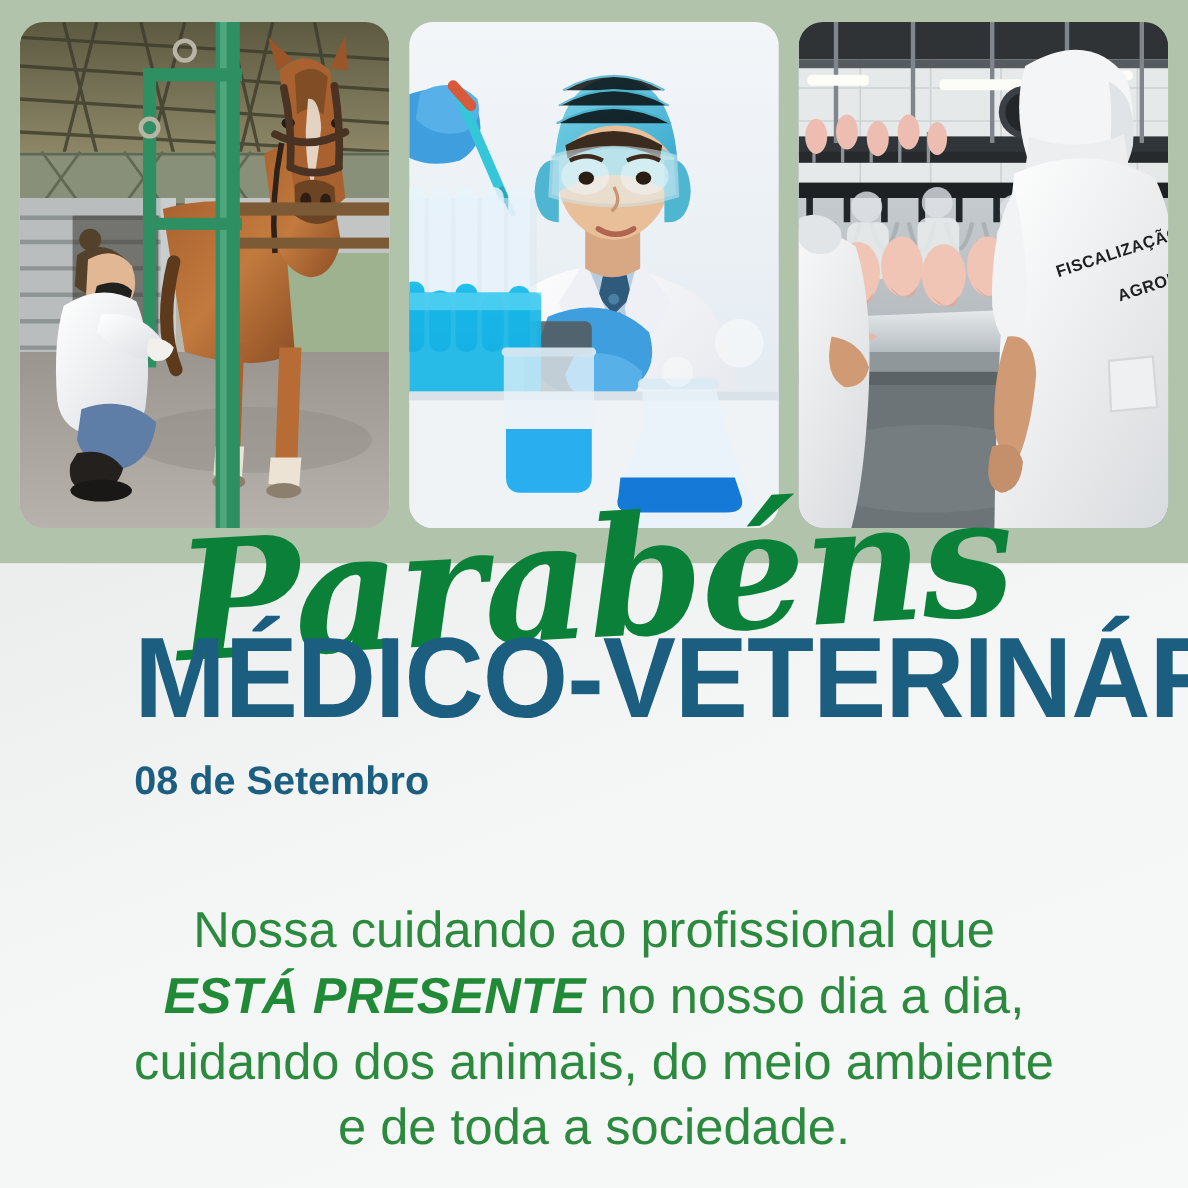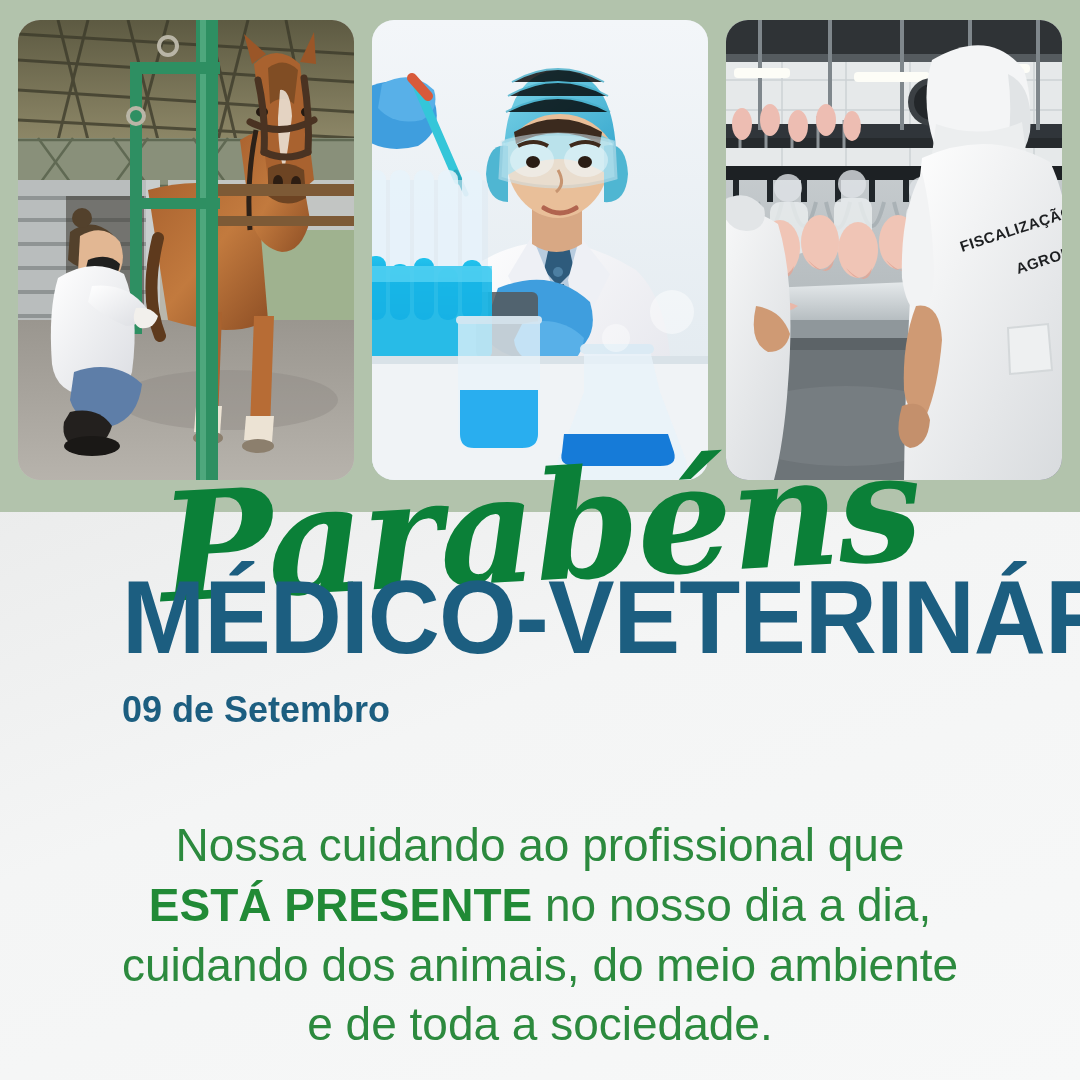--- a/index.html
+++ b/index.html
@@ -110,20 +110,21 @@
     width: 844px;
     text-align: center;
     font-family: "Liberation Sans Narrow", "Liberation Sans", sans-serif;
     font-size: 46px;
     line-height: 1.30;
     color: #2c8a3e;
     z-index: 7;
   }
   .body-text .em {
     font-weight: 700;
+    font-style: italic;
     color: #218a36;
   }
 </style>
 </head>
 <body>
 
 <div class="poster">
 
   <div class="top-band"></div>
 
@@ -534,17 +535,17 @@
         </g>
       </svg>
     </div>
 
   </div>
 
   <div class="script-word">Parabéns</div>
 
   <div class="headline">MÉDICO-VETERINÁRIO</div>
 
-  <div class="date-line">09 de Setembro</div>
+  <div class="date-line">08 de Setembro</div>
 
   <p class="body-text"><span>Nossa cuidando ao profissional que </span><span class="em">ESTÁ PRESENTE</span><span> no nosso dia a dia, cuidando dos animais, do meio ambiente e de toda a sociedade.</span></p>
 
 </div>
 
 </body></html>

